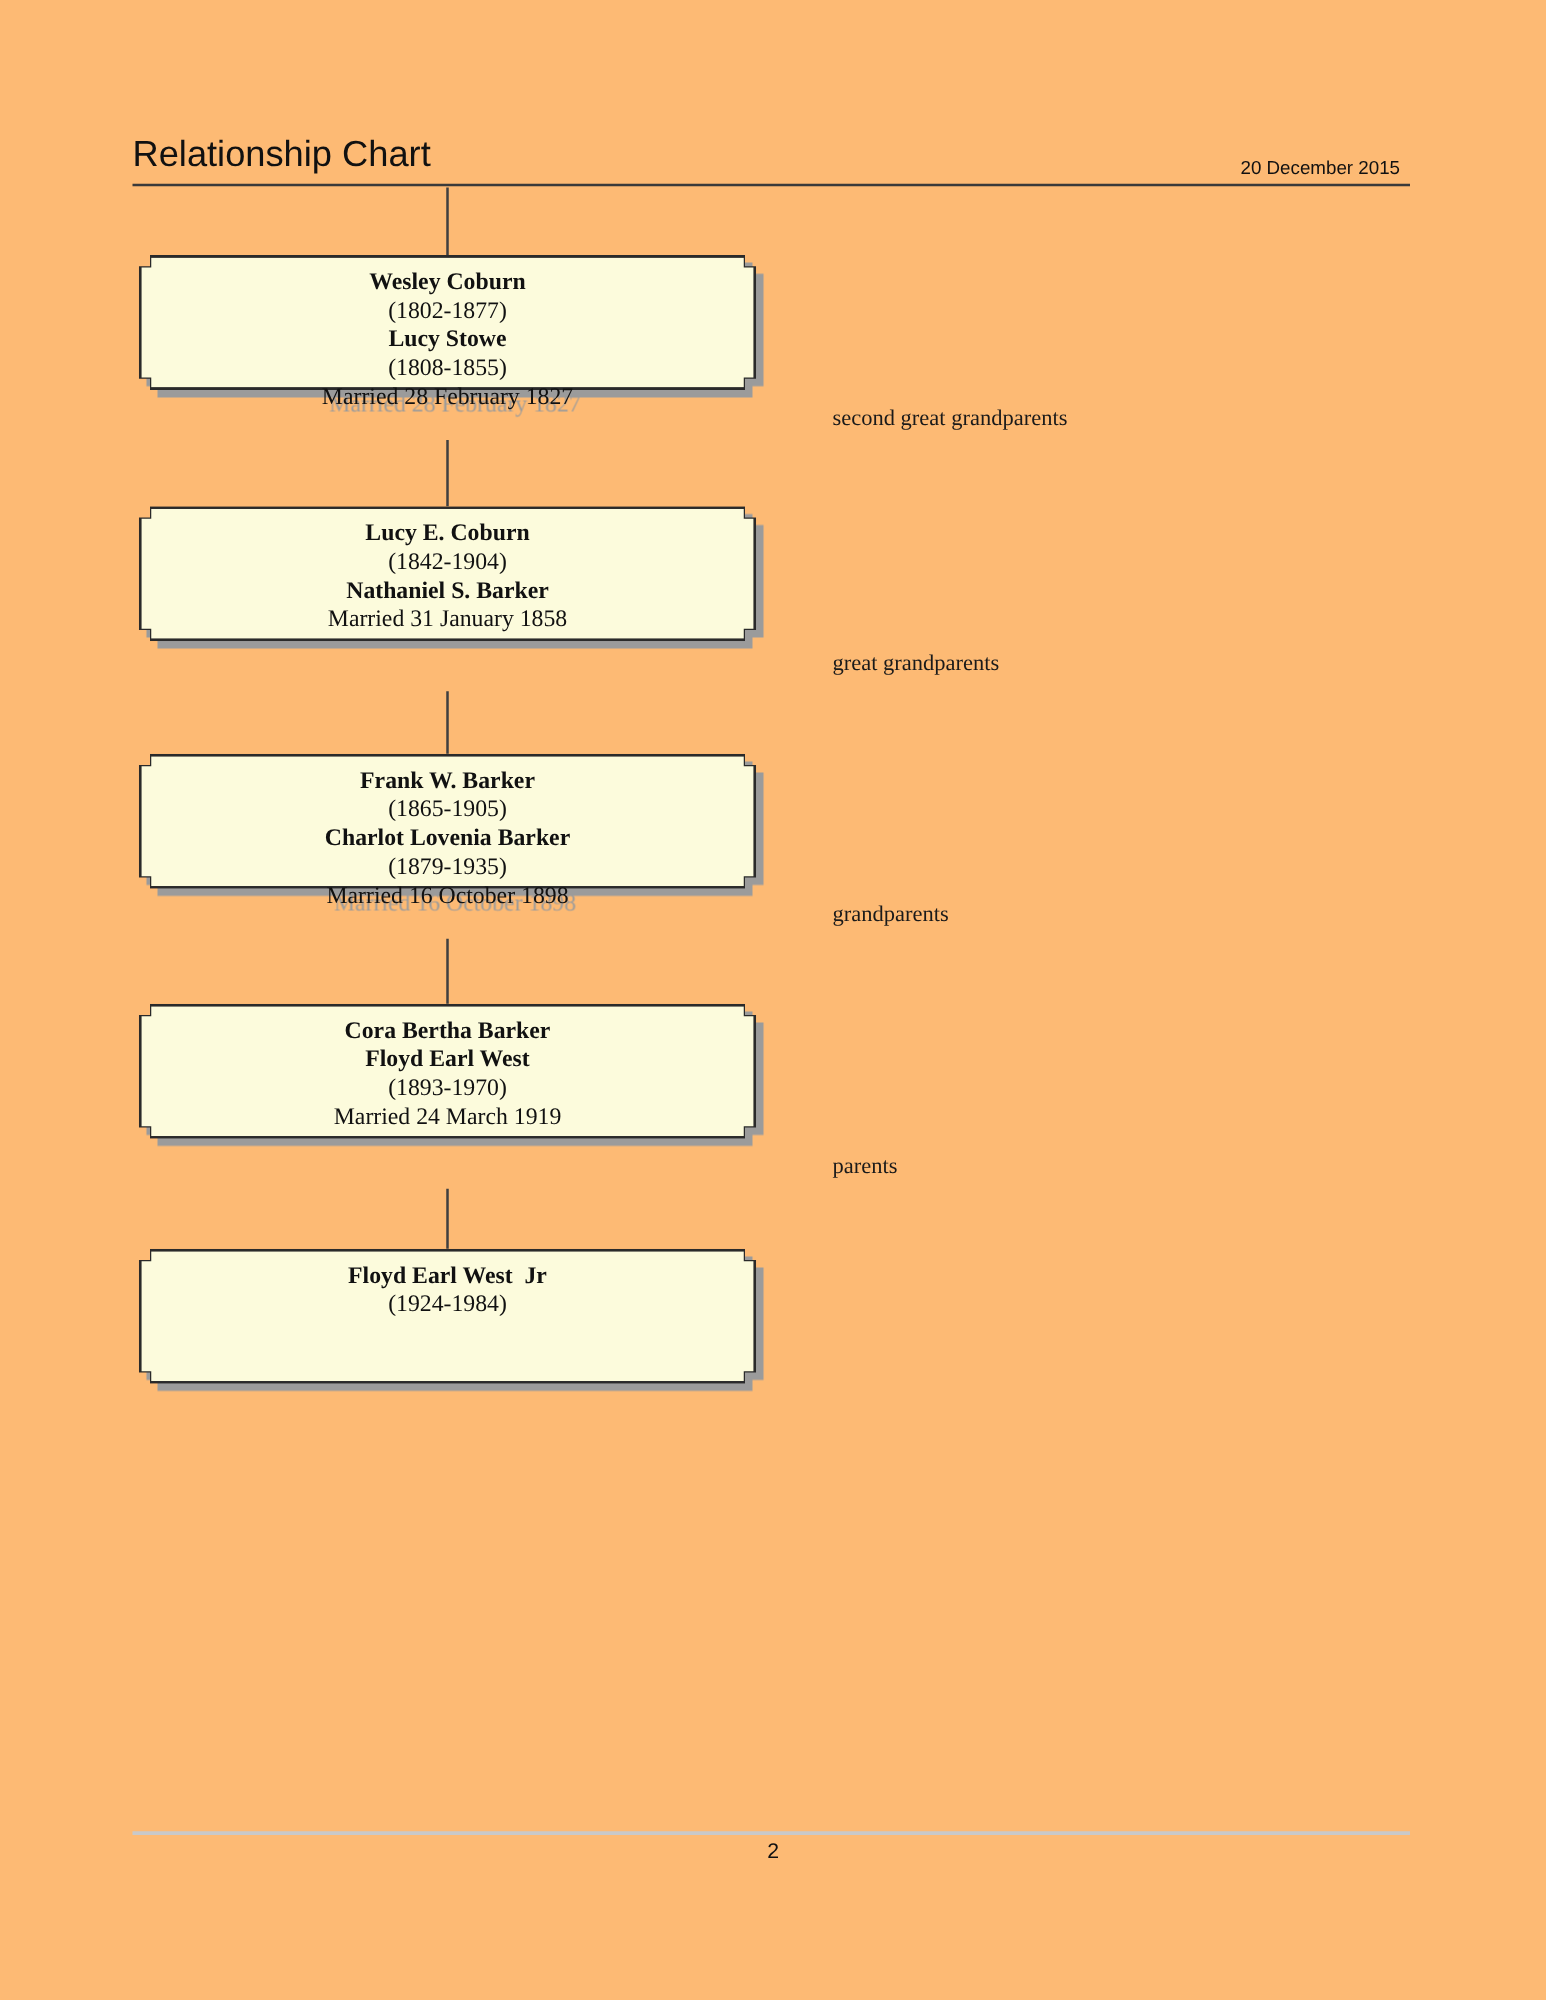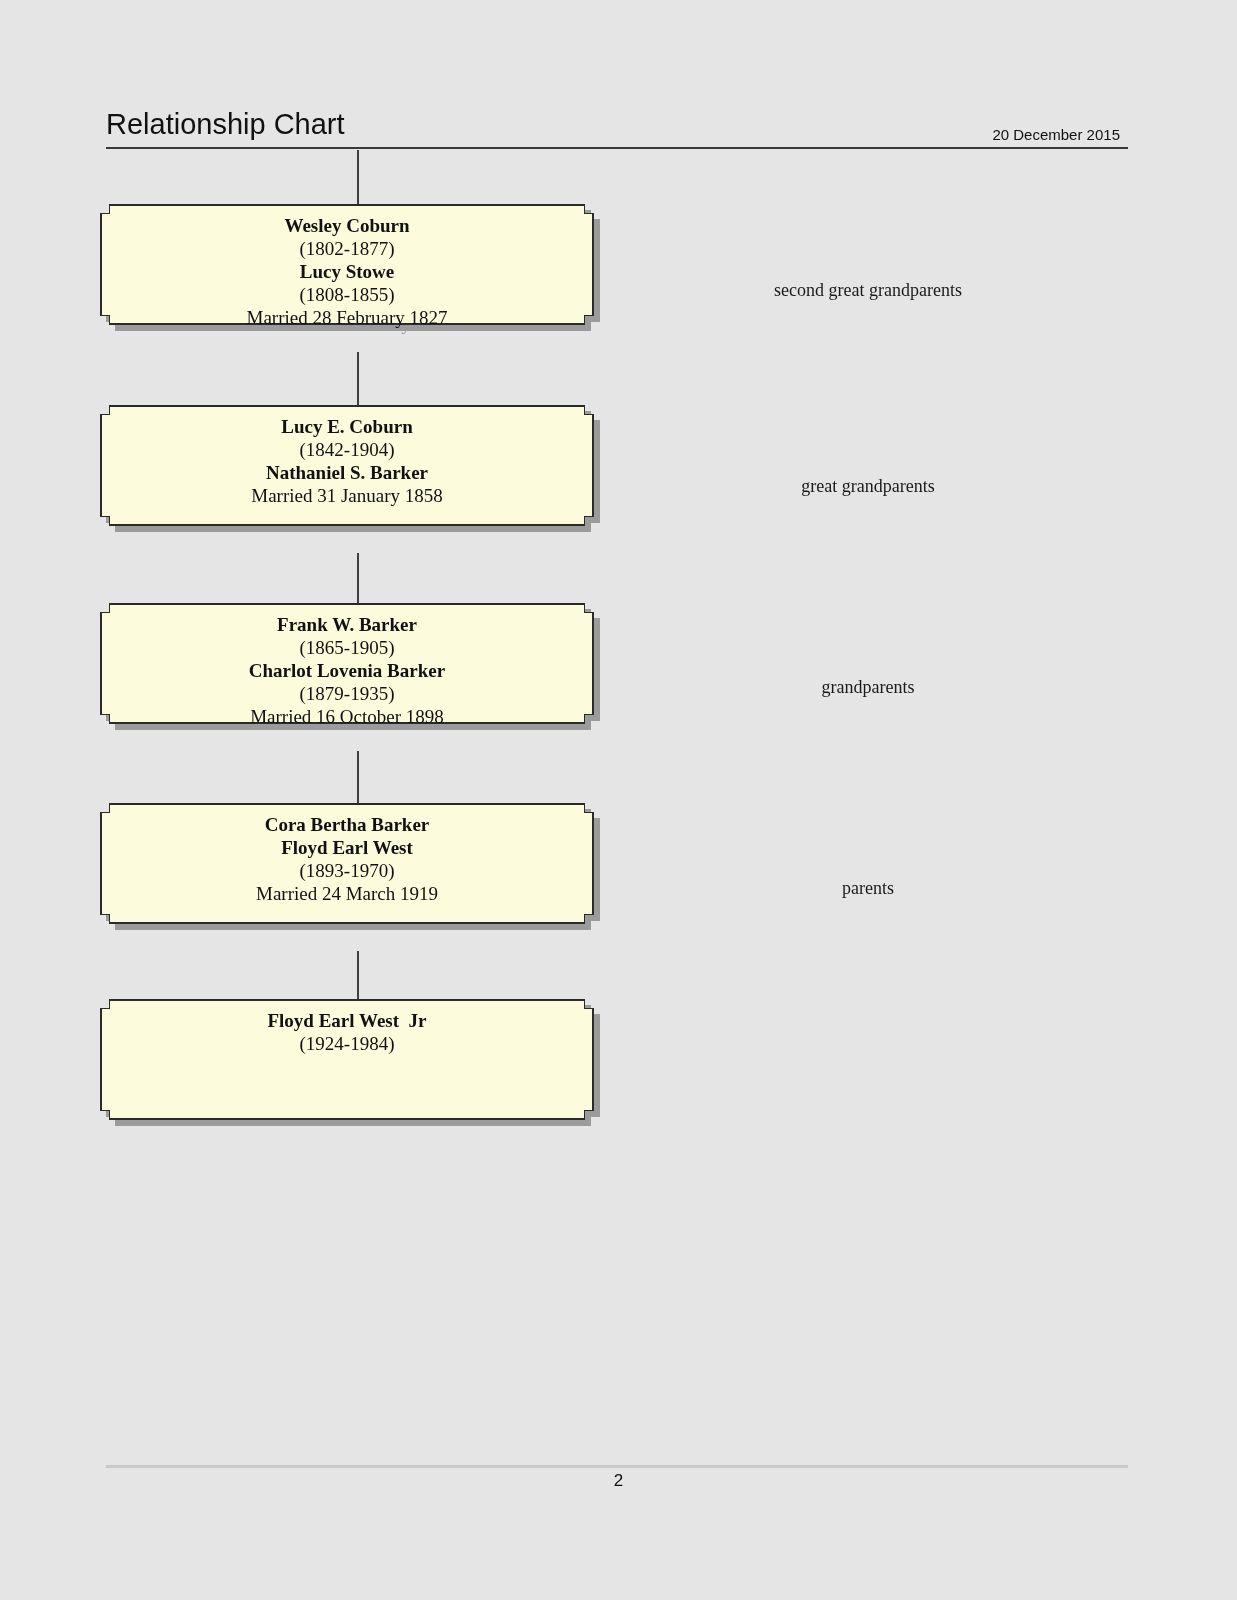--- a/index.html
+++ b/index.html
@@ -9,21 +9,21 @@
     --rule-dark:#3a3a3a;
     --rule-light:#c9c9c9;
     --line-color:#3f3f3f;
     --text-color:#111111;
   }
   html,body{margin:0;padding:0;background:#ffffff;}
   .page{
     position:relative;
     width:1237px;
     height:1600px;
-    background:#e5e5e5;
+    background:#fdba74;
     overflow:hidden;
     font-family:"Liberation Serif", serif;
     color:var(--text-color);
   }
   .title{
     position:absolute;
     left:106px; top:108px;
     font-family:"Liberation Sans", sans-serif;
     font-size:29px;
     line-height:32px;
@@ -47,23 +47,23 @@
   .header-rule{ top:147px; height:2px; background:var(--rule-dark); }
   .footer-rule{ top:1465px; height:3px; background:var(--rule-light); }
   .connector{
     position:absolute;
     left:357px;
     width:2px;
     background:var(--line-color);
   }
   .boxwrap{
     position:absolute;
-    left:100px;
+    left:111px;
     width:494px;
-    height:121px;
+    height:108px;
     filter:drop-shadow(6px 6px 0 var(--box-shadow));
   }
   .notch-outer{
     position:absolute;
     inset:0;
     background:var(--box-border);
     clip-path:polygon(
       9px 0, calc(100% - 9px) 0, calc(100% - 9px) 9px, 100% 9px,
       100% calc(100% - 9px), calc(100% - 9px) calc(100% - 9px),
       calc(100% - 9px) 100%, 9px 100%, 9px calc(100% - 9px),
@@ -88,24 +88,24 @@
     font-size:19px;
     line-height:23px;
     min-height:23px;
     white-space:pre-wrap;
   }
   .bold{ font-weight:bold; }
   .rel-label{
     position:absolute;
     left:666px;
     width:404px;
-    text-align:center;
     font-size:18px;
     line-height:21px;
     color:#1a1a1a;
+    margin-top:44px;
   }
   .page-number{
     position:absolute;
     left:0;
     top:1471px;
     width:1237px;
     text-align:center;
     font-family:"Liberation Sans", sans-serif;
     font-size:17px;
     line-height:20px;

